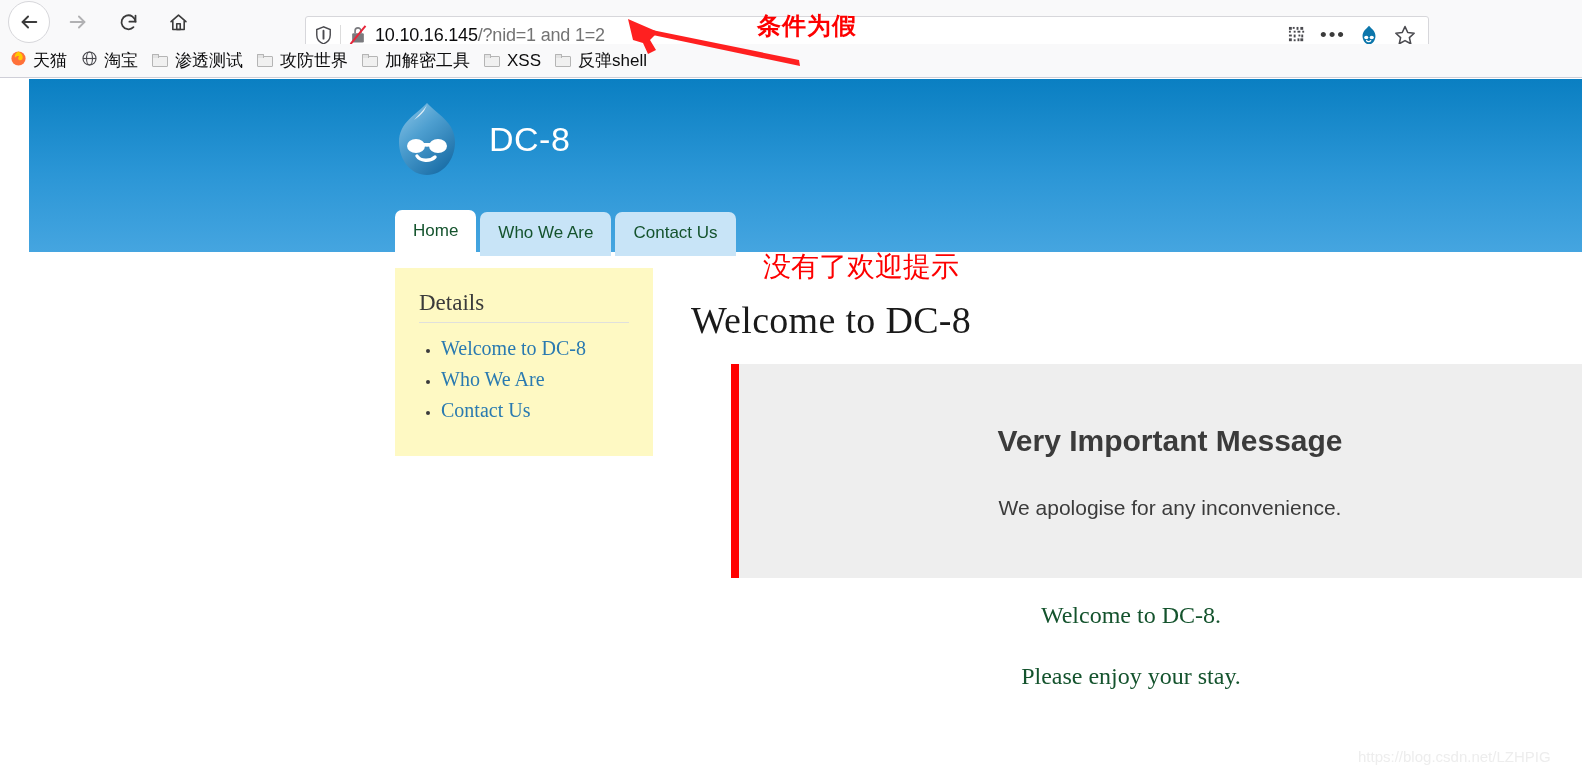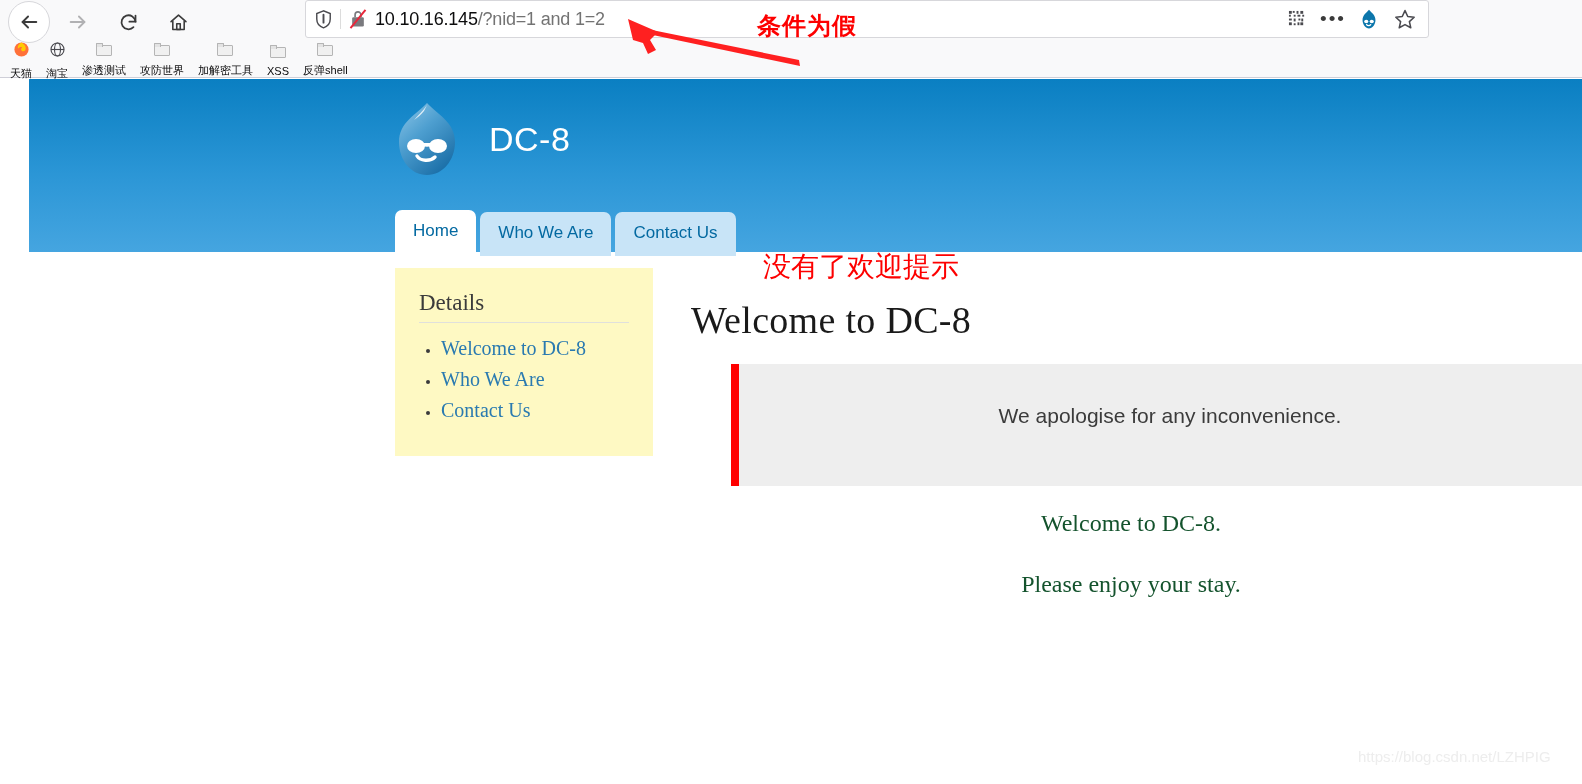--- a/index.html
+++ b/index.html
@@ -10,49 +10,49 @@
     position:relative;
   }
   
   .chrome{position:absolute;left:0;top:0;width:1582px;height:44px;background:#f9f9fa;}
   .nav-btns{position:absolute;left:0;top:0;height:44px;display:flex;align-items:center;padding-left:8px;gap:6px;}
   .navbtn{width:44px;height:38px;display:flex;align-items:center;justify-content:center;color:#3b3b3b;}
   .navbtn svg{display:block;}
   .navbtn.back{border:1px solid #d7d7db;border-radius:50%;width:40px;height:40px;background:#fff;}
   .navbtn.fwd{color:#b1b1b3;}
   .urlbar{
-    position:absolute;left:305px;top:0;width:1122px;height:36px;
+    position:absolute;left:305px;top:16px;width:1122px;height:36px;
     background:#fff;border:1px solid #d7d7db;border-radius:3px;
     display:flex;align-items:center;
   }
   .url-shield{width:34px;display:flex;align-items:center;justify-content:center;}
   .url-sep{width:1px;height:20px;background:#dcdcdc;}
   .url-lock{width:34px;display:flex;align-items:center;justify-content:center;}
   .url-text{flex:1;font-size:18px;color:#0c0c0d;letter-spacing:-0.2px;white-space:nowrap;overflow:hidden;}
   .url-text .dim{color:#737373;}
   .url-right{display:flex;align-items:center;gap:2px;padding-right:6px;}
   .url-icon{width:34px;height:34px;display:flex;align-items:center;justify-content:center;}
   .dots{font-size:19px;letter-spacing:2px;color:#3b3b3b;line-height:10px;}
   
   .bookmarks{position:absolute;left:0;top:44px;width:1582px;height:34px;background:#f9f9fa;
     border-bottom:1px solid #cfcfd8;display:flex;align-items:center;padding-left:10px;box-sizing:border-box;}
-  .bm{display:flex;align-items:center;gap:6px;margin-right:14px;font-size:11px;color:#0c0c0d;flex-direction:column;}
+  .bm{display:flex;align-items:center;gap:6px;margin-right:14px;font-size:17px;color:#0c0c0d;}
   .bm-label{white-space:nowrap;}
   .folder{width:17px;height:14px;position:relative;display:inline-block;}
   .folder:before{content:"";position:absolute;left:0;top:2px;width:16px;height:11px;background:#f0f0f0;border:1px solid #b5b5b5;border-radius:1px;box-sizing:border-box;}
   .folder:after{content:"";position:absolute;left:0;top:0px;width:7px;height:4px;background:#e3e3e3;border:1px solid #b5b5b5;border-bottom:none;border-radius:1px 1px 0 0;box-sizing:border-box;}
   
   .page{position:absolute;left:0;top:79px;width:1582px;height:705px;background:#fff;overflow:hidden;margin-left:29px;}
   .site-header{position:relative;width:1582px;height:173px;
     background:linear-gradient(to bottom,#0a7fc2 0%,#2b96d6 55%,#45a5e0 100%);}
   .brand{position:absolute;left:362px;top:22px;display:flex;align-items:center;gap:26px;}
   .logo{width:72px;height:76px;}
   .site-name{font-size:34px;color:#fff;font-weight:400;letter-spacing:0.5px;}
   .tabs{position:absolute;left:366px;top:131px;display:flex;align-items:flex-end;gap:4px;}
-  .tab{font-size:17px;color:#0369a1;padding:11px 18px 13px;border-radius:7px 7px 0 0;background:#c8e4f7;}
+  .tab{font-size:17px;color:#14532d;padding:11px 18px 13px;border-radius:7px 7px 0 0;background:#c8e4f7;}
   .tab.active{background:#fff;padding-bottom:15px;}
   
   .content{position:relative;width:1582px;}
   .sidebar{position:absolute;left:366px;top:16px;width:258px;background:#fef9c3;padding:22px 24px 26px;box-sizing:border-box;}
   .sb-title{font-family:"Liberation Serif",serif;font-size:23px;color:#3b3b3b;font-weight:400;margin:0 0 6px;}
   .sb-rule{height:1px;background:#e0e0dc;margin:0 0 14px;}
   .sb-list{margin:0;padding-left:22px;list-style:disc;}
   .sb-list li{margin-bottom:8px;}
   .sb-list li::marker{color:#3b3b3b;font-size:14px;}
   .sb-link{font-family:"Liberation Serif",serif;font-size:20px;color:#2a7ab0;text-decoration:none;}
@@ -243,20 +243,21 @@
         <li><a class="sb-link" href="#">Who We Are</a></li>
         <li><a class="sb-link" href="#">Contact Us</a></li>
       </ul>
     </aside>
 
     <div class="main">
       <div class="annot-red">没有了欢迎提示</div>
       <h1 class="page-title">Welcome to DC-8</h1>
 
       <blockquote class="quote">
+        <h2>Very Important Message</h2>
         <p>We apologise for any inconvenience.</p>
       </blockquote>
 
       <p class="outro">Welcome to DC-8.</p>
       <p class="outro second">Please enjoy your stay.</p>
     </div>
 
   </div>
 </div>
 

